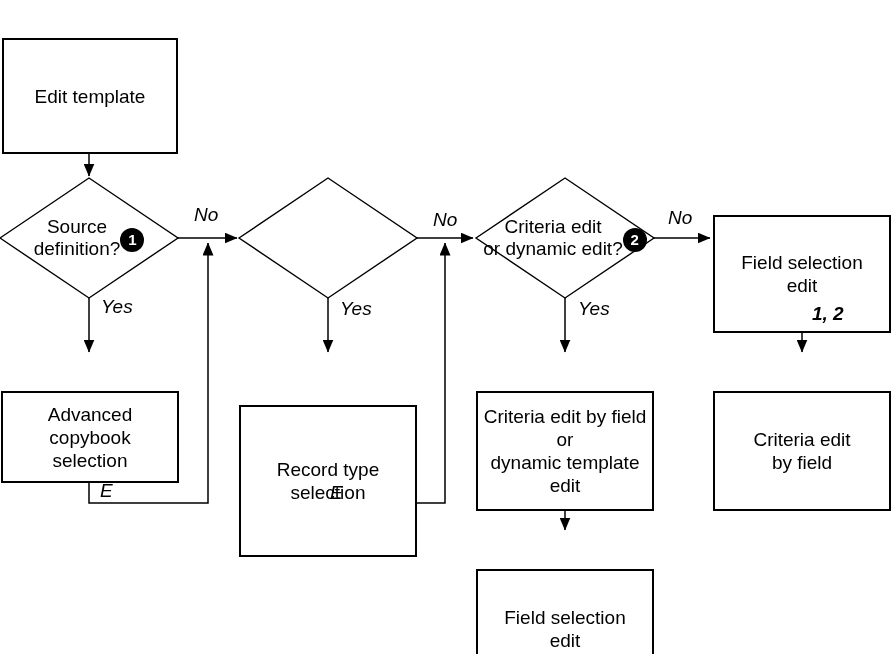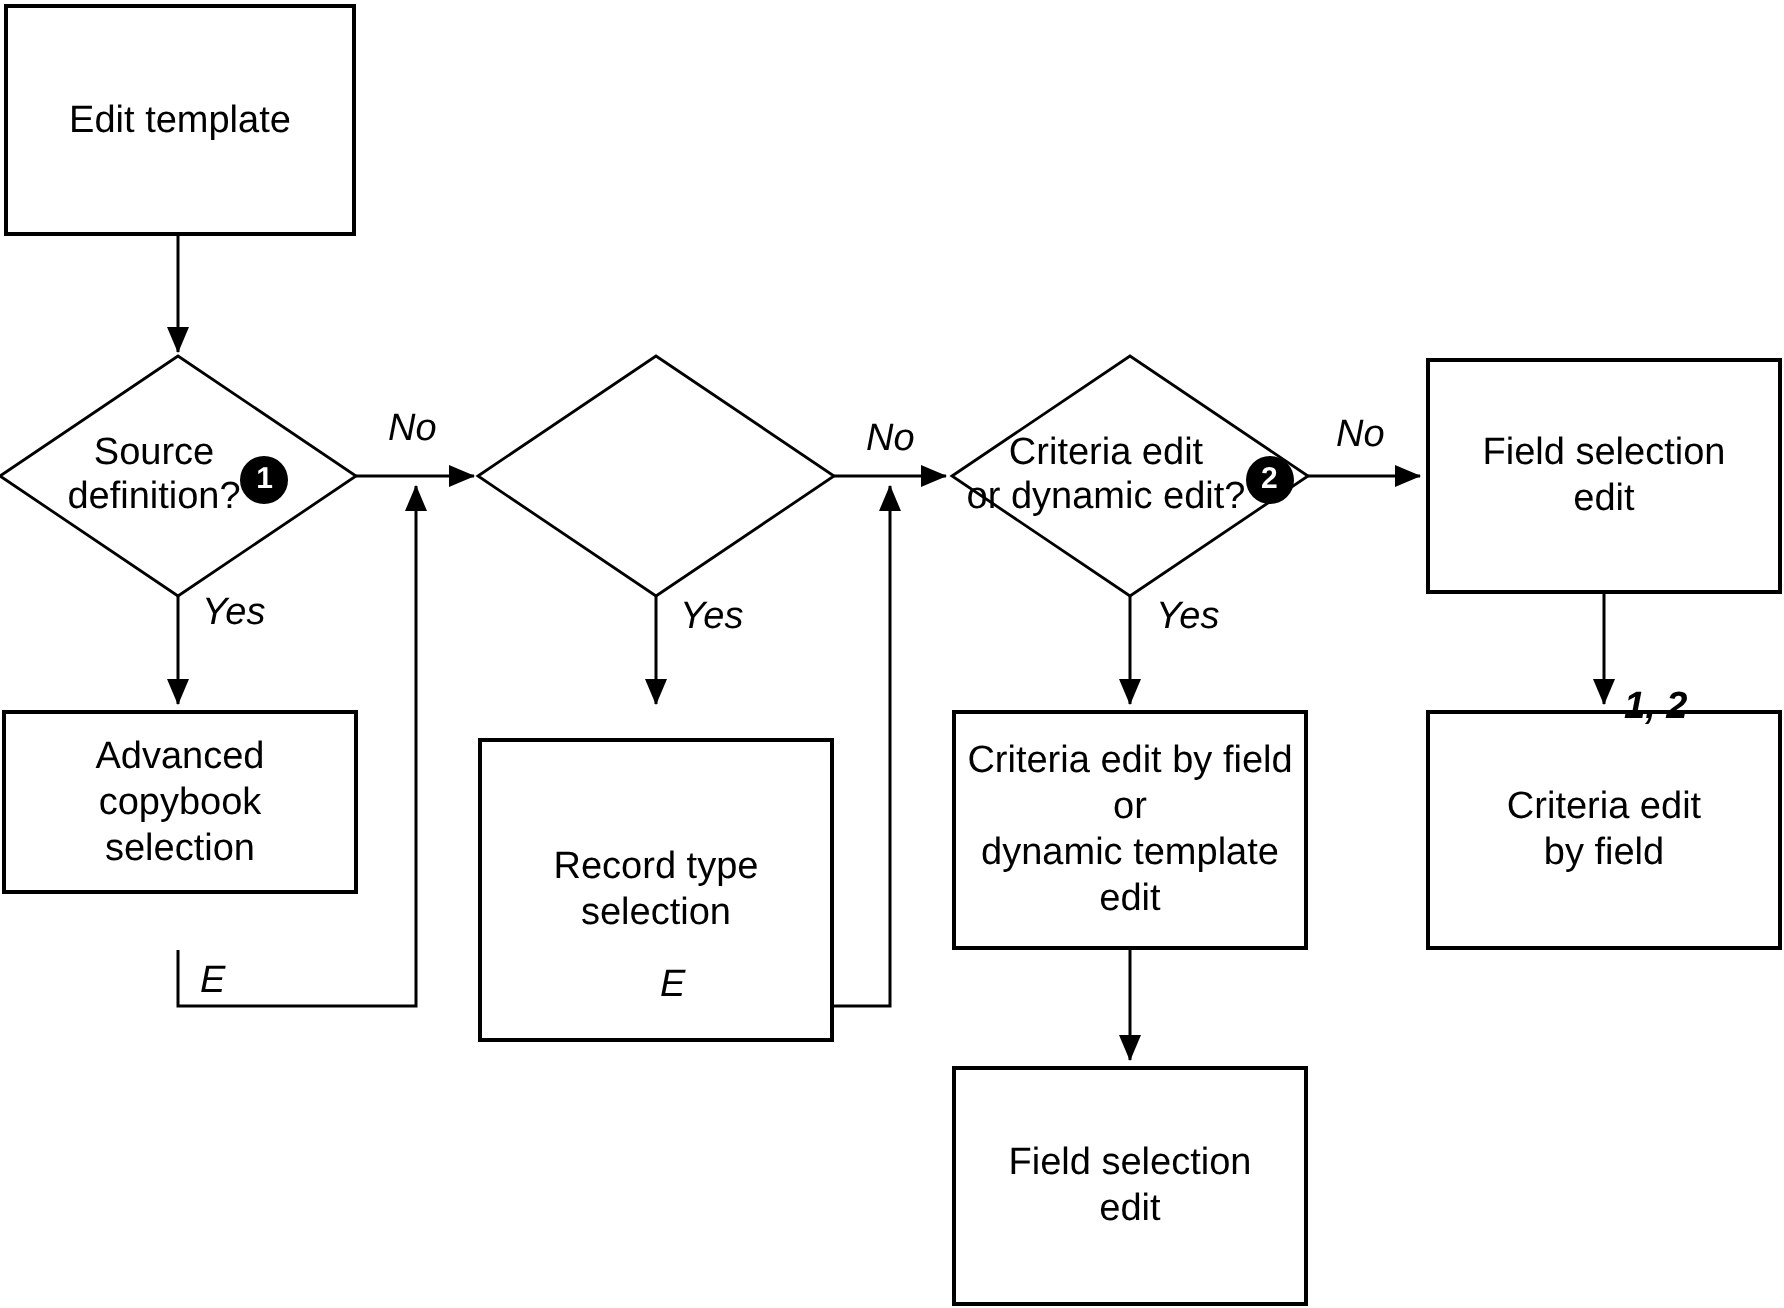--- a/index.html
+++ b/index.html
@@ -36,20 +36,21 @@
     box-sizing: border-box;
     border: 2px solid #000000;
     background: #ffffff;
     display: flex;
     align-items: center;
     justify-content: center;
     text-align: center;
     font-size: 19px;
     line-height: 23px;
     white-space: pre-line;
+    margin-top: 36px;
   }
   .dwrap {
     position: absolute;
     width: 178px;
     height: 120px;
     display: flex;
     flex-direction: row;
     align-items: center;
     justify-content: center;
     text-align: center;
@@ -77,21 +78,20 @@
   }
   .elabel {
     position: absolute;
     font-size: 19px;
     line-height: 20px;
     white-space: nowrap;
     font-style: italic;
   }
   .elabel.bold {
     font-weight: bold;
-    margin-top: 40px;
   }
 </style>
 </head>
 <body>
 
 <div class="stage">
 
   <svg class="wires" width="892" height="654" viewBox="0 0 892 654">
     <defs>
       <marker id="arrowhead" markerWidth="13" markerHeight="11" refX="12.5" refY="5.5" orient="auto" markerUnits="userSpaceOnUse">

